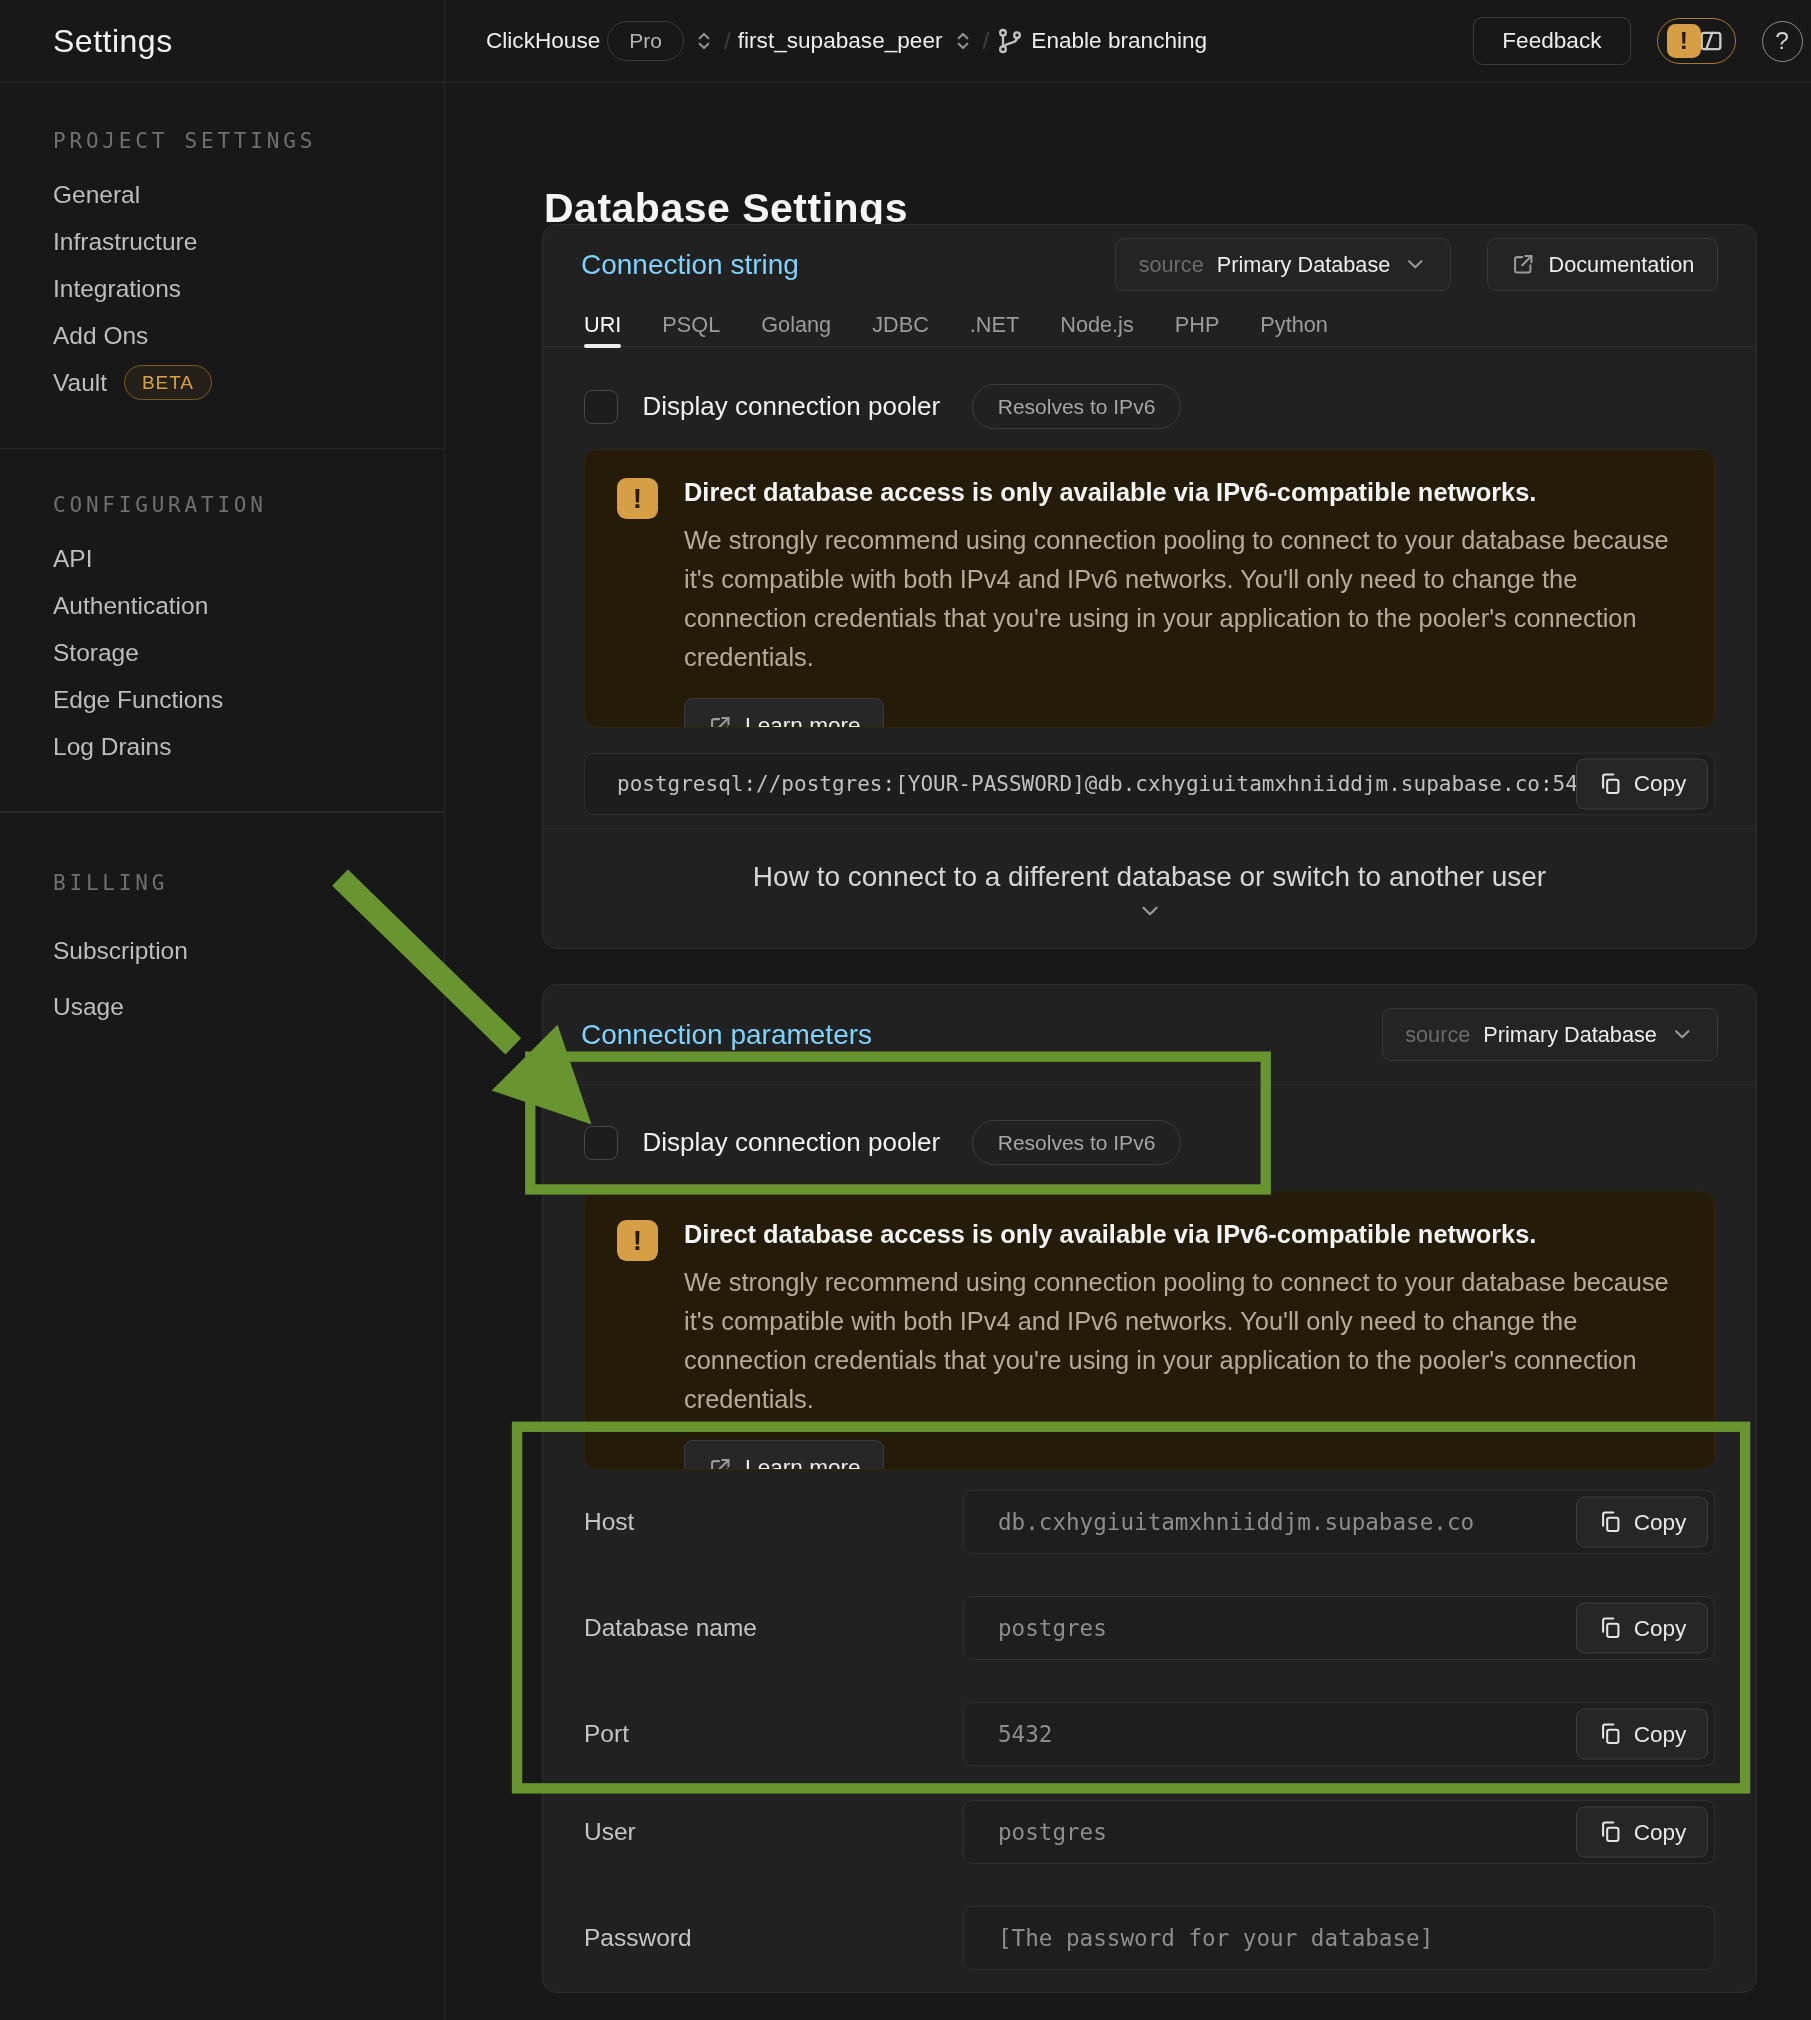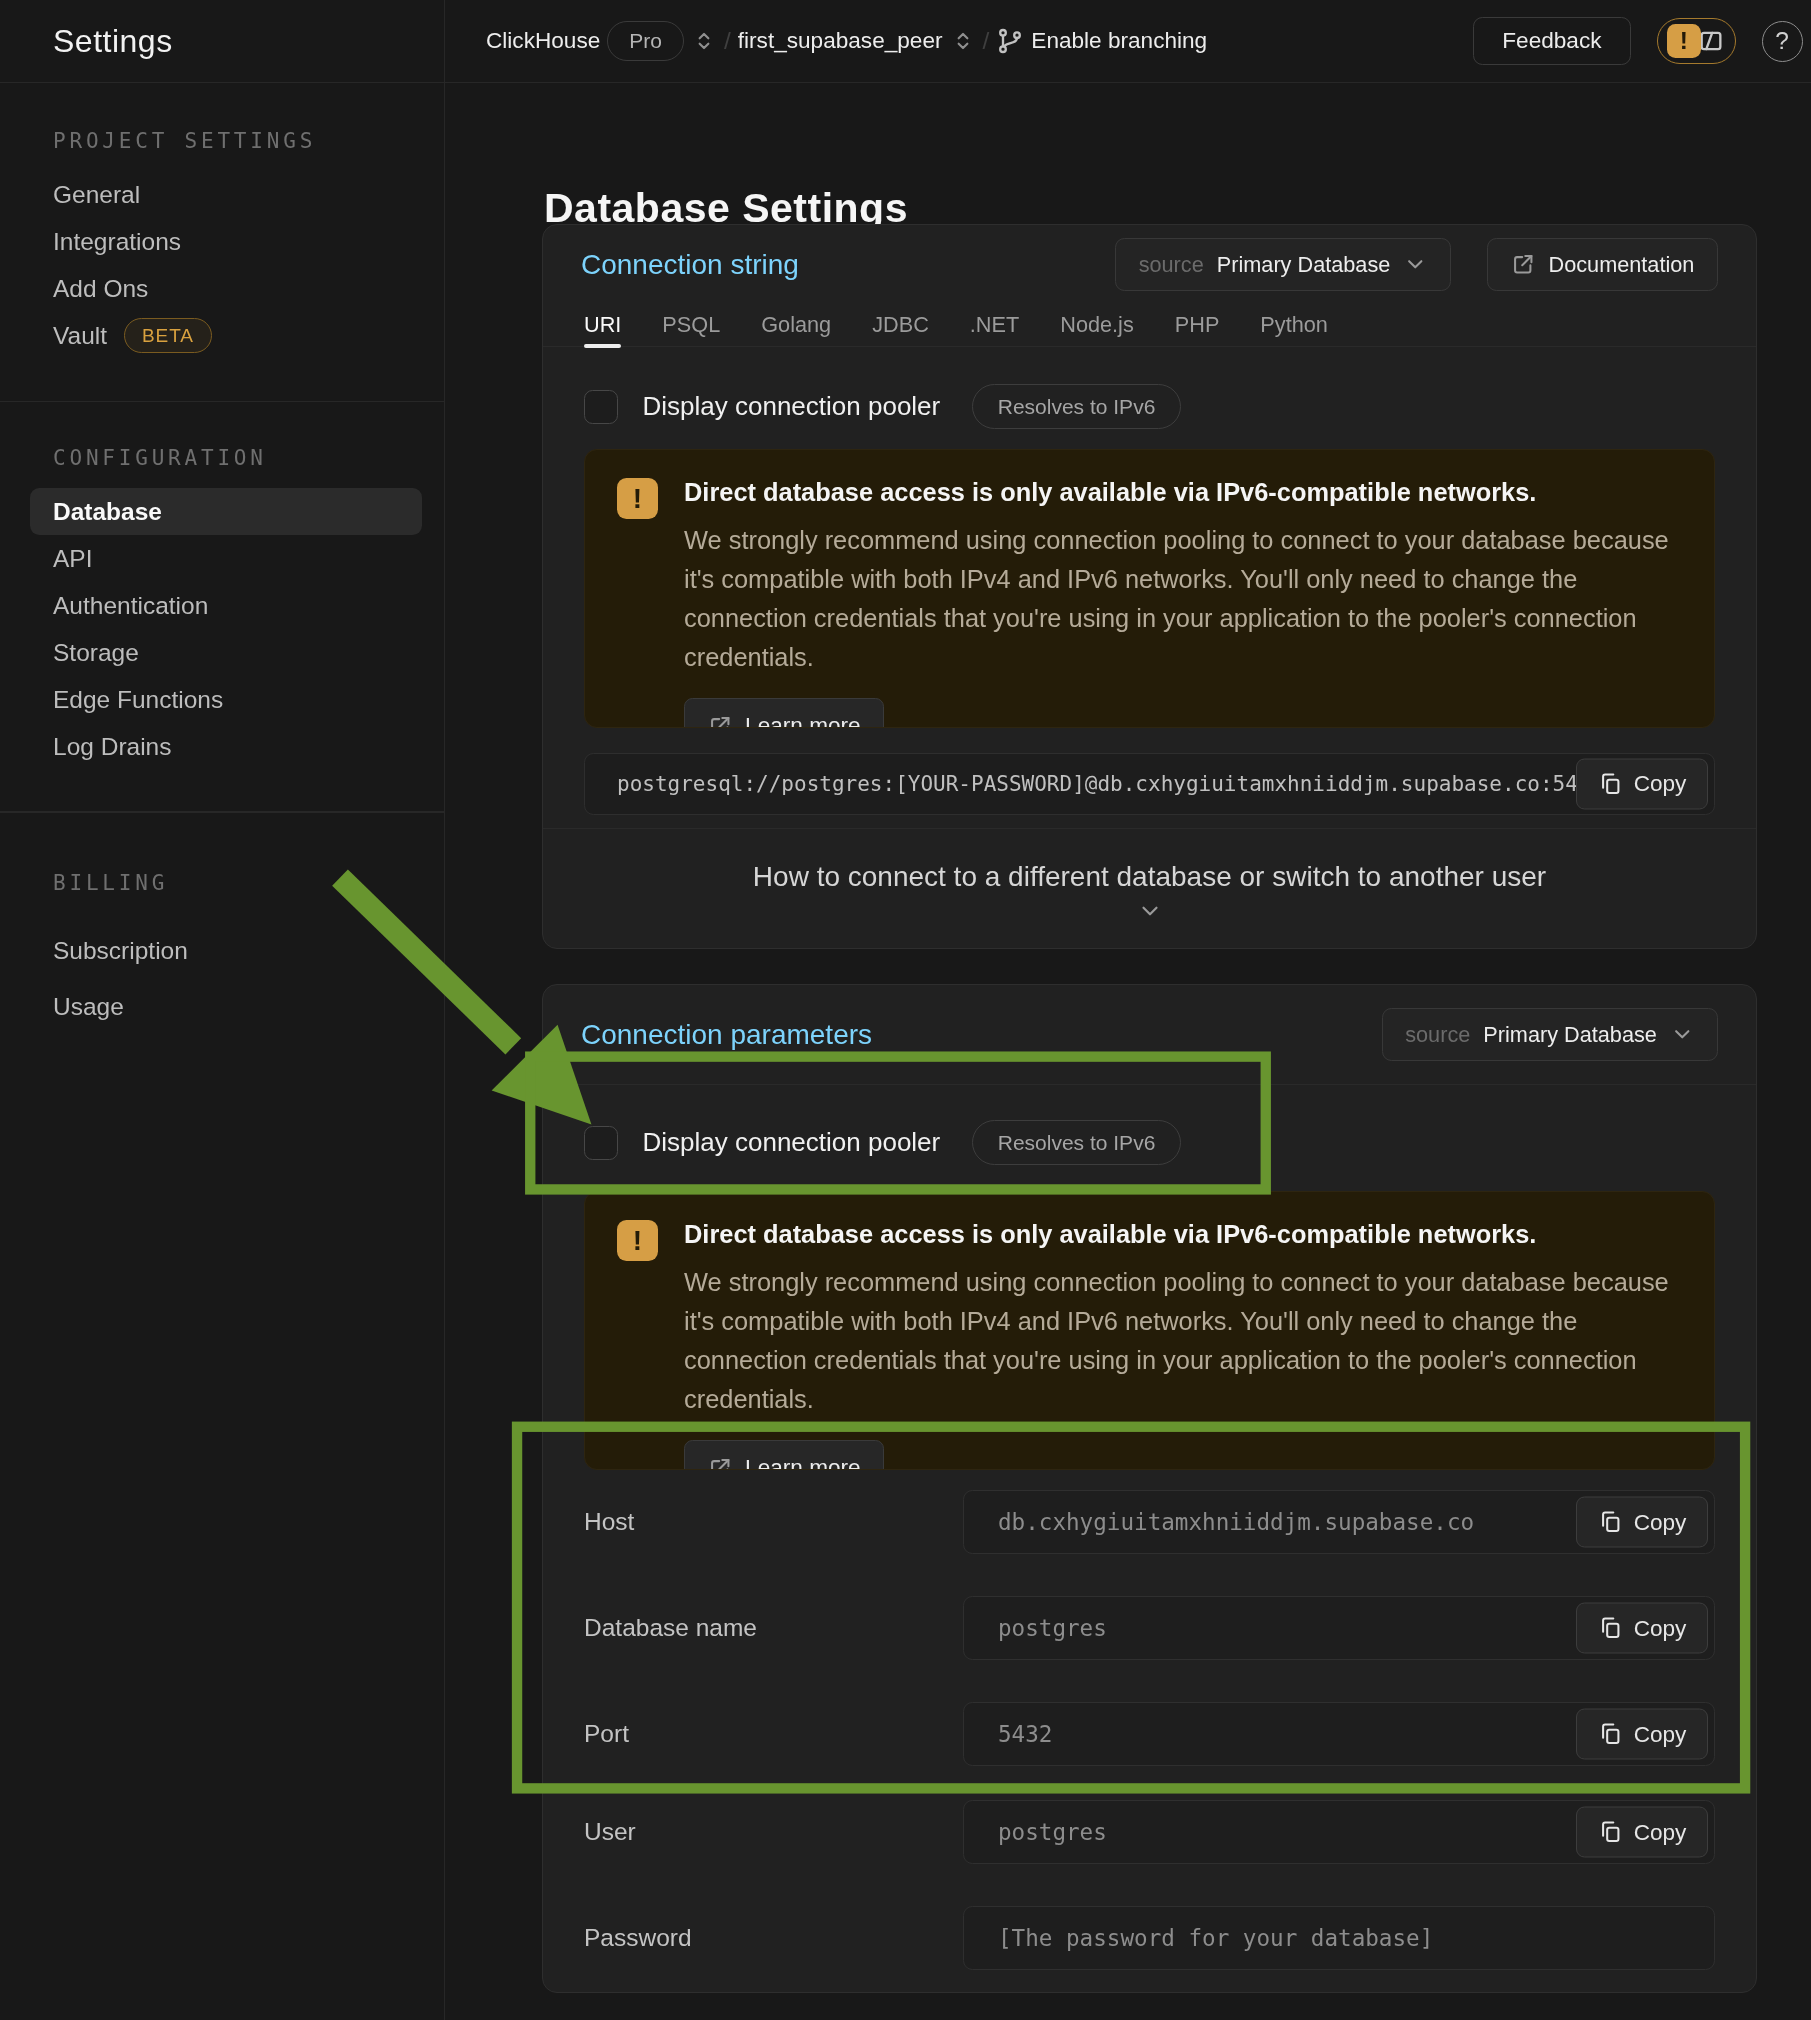--- a/index.html
+++ b/index.html
@@ -127,30 +127,30 @@
       </div>
       <div class="help-circle">?</div>
     </div>
   </div>
 
   <div class="sidebar">
     <div class="sec1">
       <div class="nav-title">PROJECT SETTINGS</div>
       <div class="gap-title-items"></div>
       <div class="nav-item">General</div>
+      <div class="nav-item">Infrastructure</div>
       <div class="nav-item">Integrations</div>
       <div class="nav-item">Add Ons</div>
       <div class="nav-item"><span>Vault</span><span class="beta-badge">BETA</span></div>
     </div>
     <div class="side-divider" style="margin-top:42px;"></div>
 
     <div style="padding-top:44px;">
       <div class="nav-title">CONFIGURATION</div>
       <div class="gap-title-items"></div>
-      <div class="nav-item selected">Database</div>
       <div class="nav-item">API</div>
       <div class="nav-item">Authentication</div>
       <div class="nav-item">Storage</div>
       <div class="nav-item">Edge Functions</div>
       <div class="nav-item">Log Drains</div>
     </div>
     <div class="side-divivider side-divider" style="margin-top:41px;"></div>
 
     <div style="padding-top:58px;">
       <div class="nav-title">BILLING</div>

